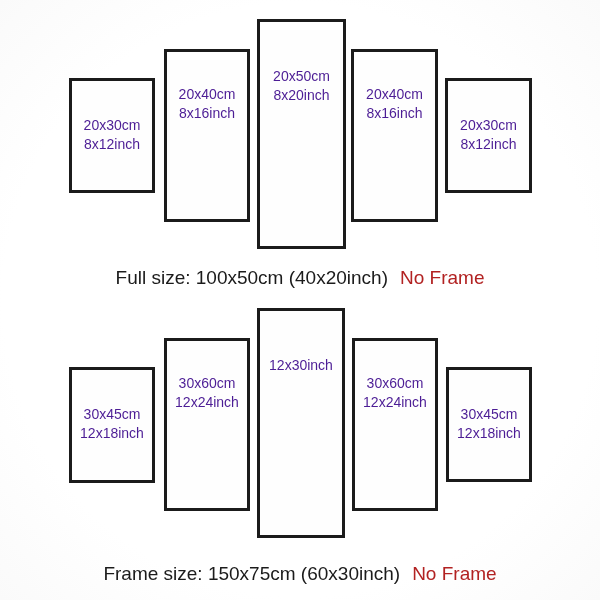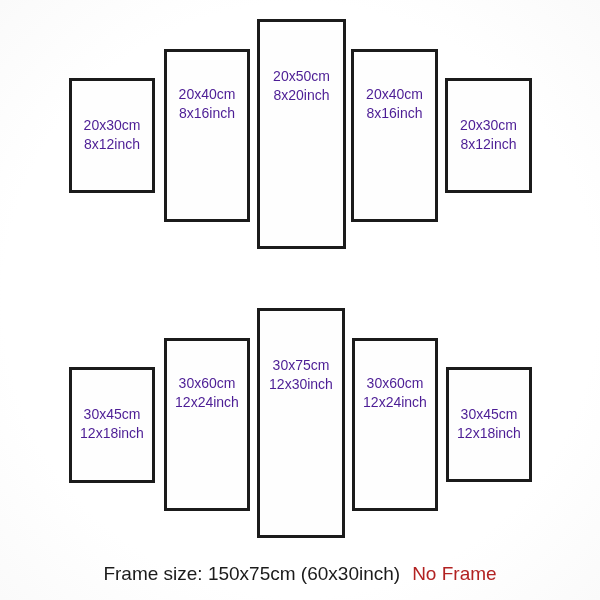--- a/index.html
+++ b/index.html
@@ -99,37 +99,39 @@
       </div>
     </div>
     <div class="panel p4 size-s">
       <div class="label">
         <div>20x30cm</div>
         <div>8x12inch</div>
       </div>
     </div>
   </section>
 
+  <div class="caption c0">
+    <span>Full size: 100x50cm (40x20inch)</span><span class="red">No Frame</span>
+  </div>
 
   <section class="diagram d1">
     <div class="panel p0 size-s">
       <div class="label">
         <div>30x45cm</div>
         <div>12x18inch</div>
       </div>
     </div>
     <div class="panel p1 size-m">
       <div class="label">
         <div>30x60cm</div>
         <div>12x24inch</div>
       </div>
     </div>
     <div class="panel p2 size-l">
       <div class="label">
-        <div>30x75cm</div>
         <div>12x30inch</div>
       </div>
     </div>
     <div class="panel p3 size-m">
       <div class="label">
         <div>30x60cm</div>
         <div>12x24inch</div>
       </div>
     </div>
     <div class="panel p4 size-s">

